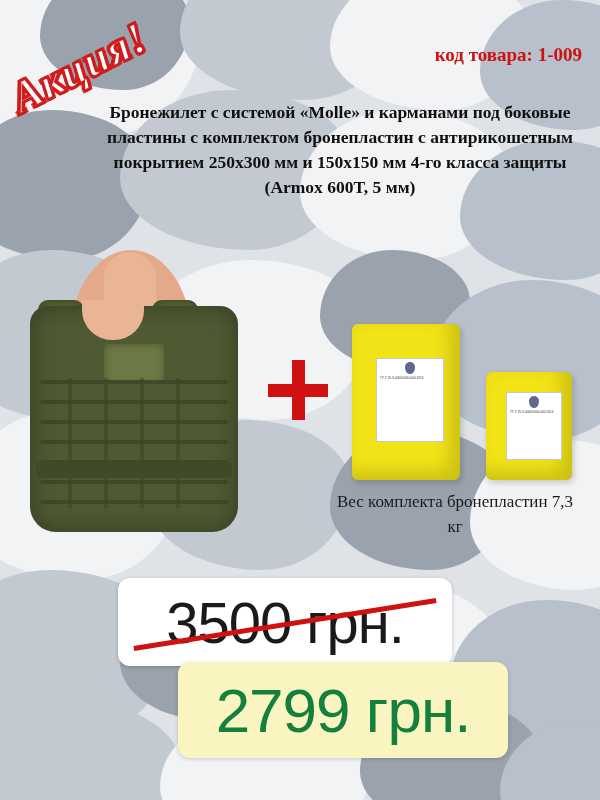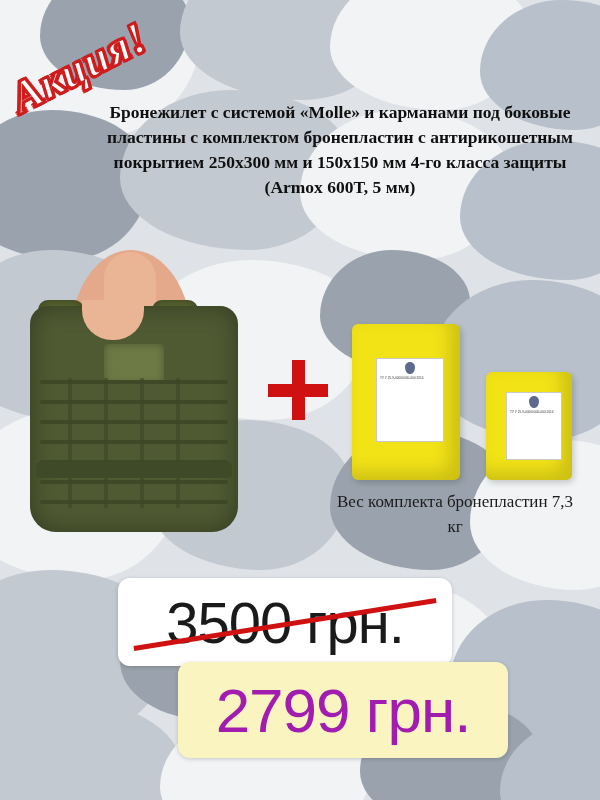--- a/index.html
+++ b/index.html
@@ -271,21 +271,21 @@
     box-shadow: 0 1px 4px rgba(0,0,0,.18);
   }
   .price-new {
     position: absolute;
     inset: 0;
     display: flex;
     align-items: center;
     justify-content: center;
     font-family: "Liberation Sans", sans-serif;
     font-size: 62px;
-    color: #a21caf;
+    color: #15803d;
     letter-spacing: -1px;
   }
 </style>
 </head>
 <body>
 
 <div class="poster">
 
   <div class="camo">
     <div class="blob c-light" style="left:-60px; top:-40px; width:260px; height:180px;"></div>
@@ -310,20 +310,21 @@
     <div class="blob c-light" style="left:280px; top:580px; width:220px; height:160px;"></div>
     <div class="blob c-blue" style="left:450px; top:600px; width:200px; height:150px;"></div>
     <div class="blob c-mid" style="left:-40px; top:700px; width:220px; height:150px;"></div>
     <div class="blob c-light" style="left:160px; top:710px; width:210px; height:140px;"></div>
     <div class="blob c-dark" style="left:360px; top:700px; width:180px; height:130px;"></div>
     <div class="blob c-blue" style="left:500px; top:720px; width:170px; height:130px;"></div>
   </div>
 
   <div class="aktsiya">Акция!</div>
 
+  <div class="product-code">код товара: 1-009</div>
 
   <div class="headline">Бронежилет с системой «Molle» и карманами под боковые пластины с комплектом бронепластин с антирикошетным покрытием 250х300 мм и 150х150 мм 4-го класса защиты (Armox 600T, 5 мм)</div>
 
   <div class="vest-wrap">
     <div class="mannequin"></div>
     <div class="mannequin-neck"></div>
     <div class="shoulder left"></div>
     <div class="shoulder right"></div>
     <div class="vest-body"></div>
     <div class="vest-neck-cut"></div>

